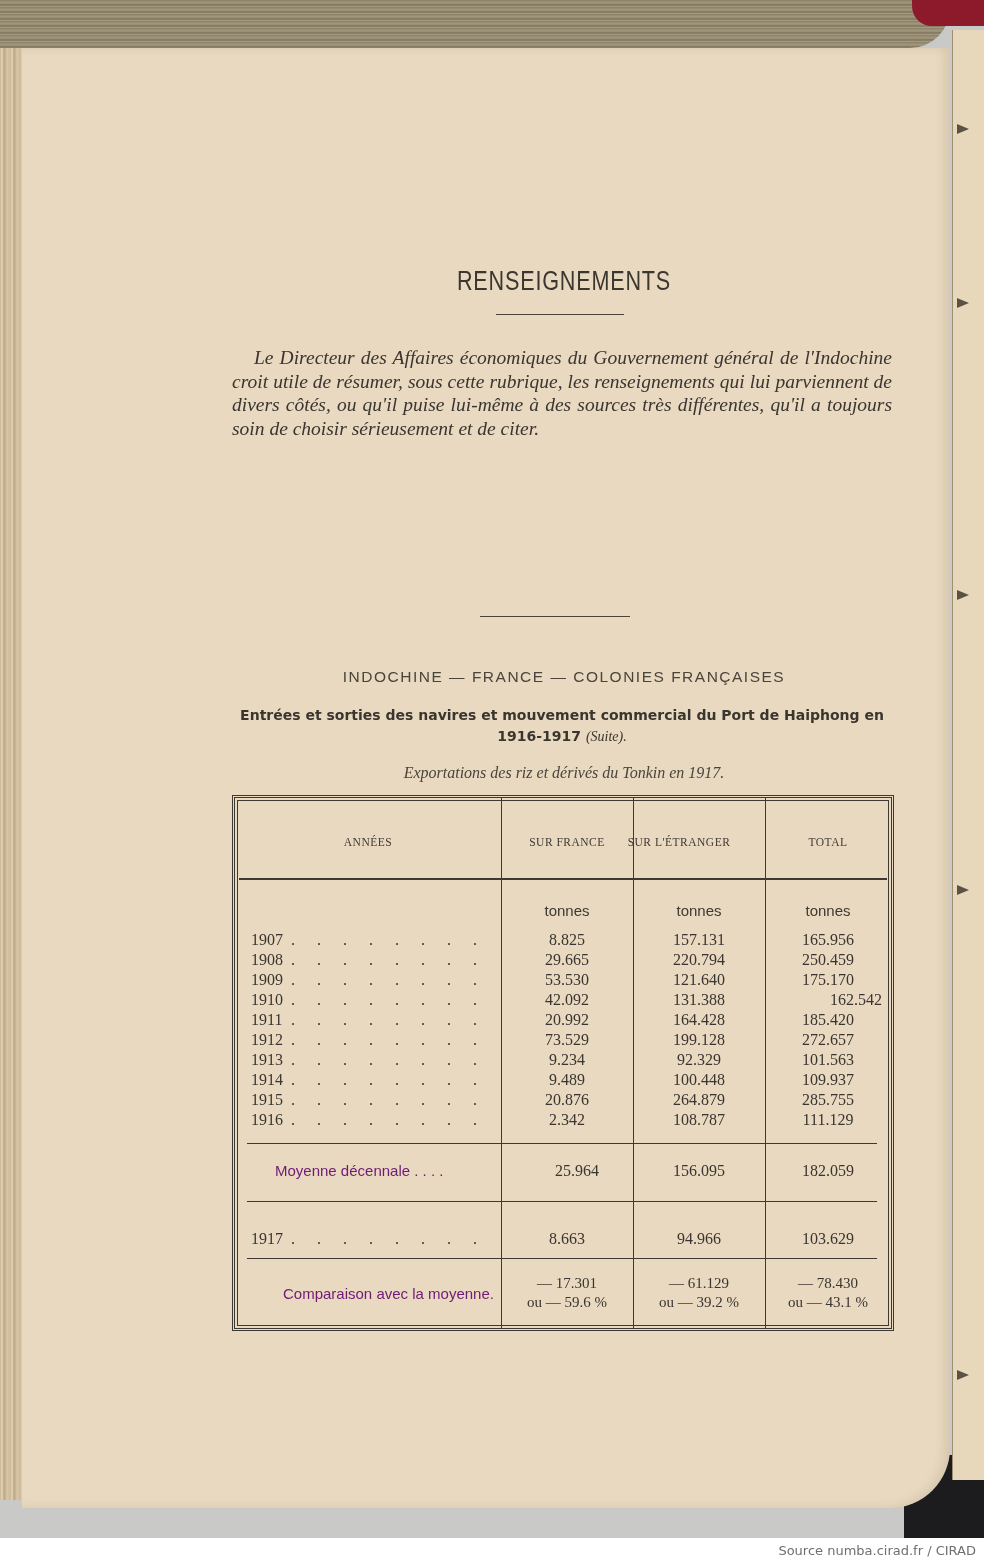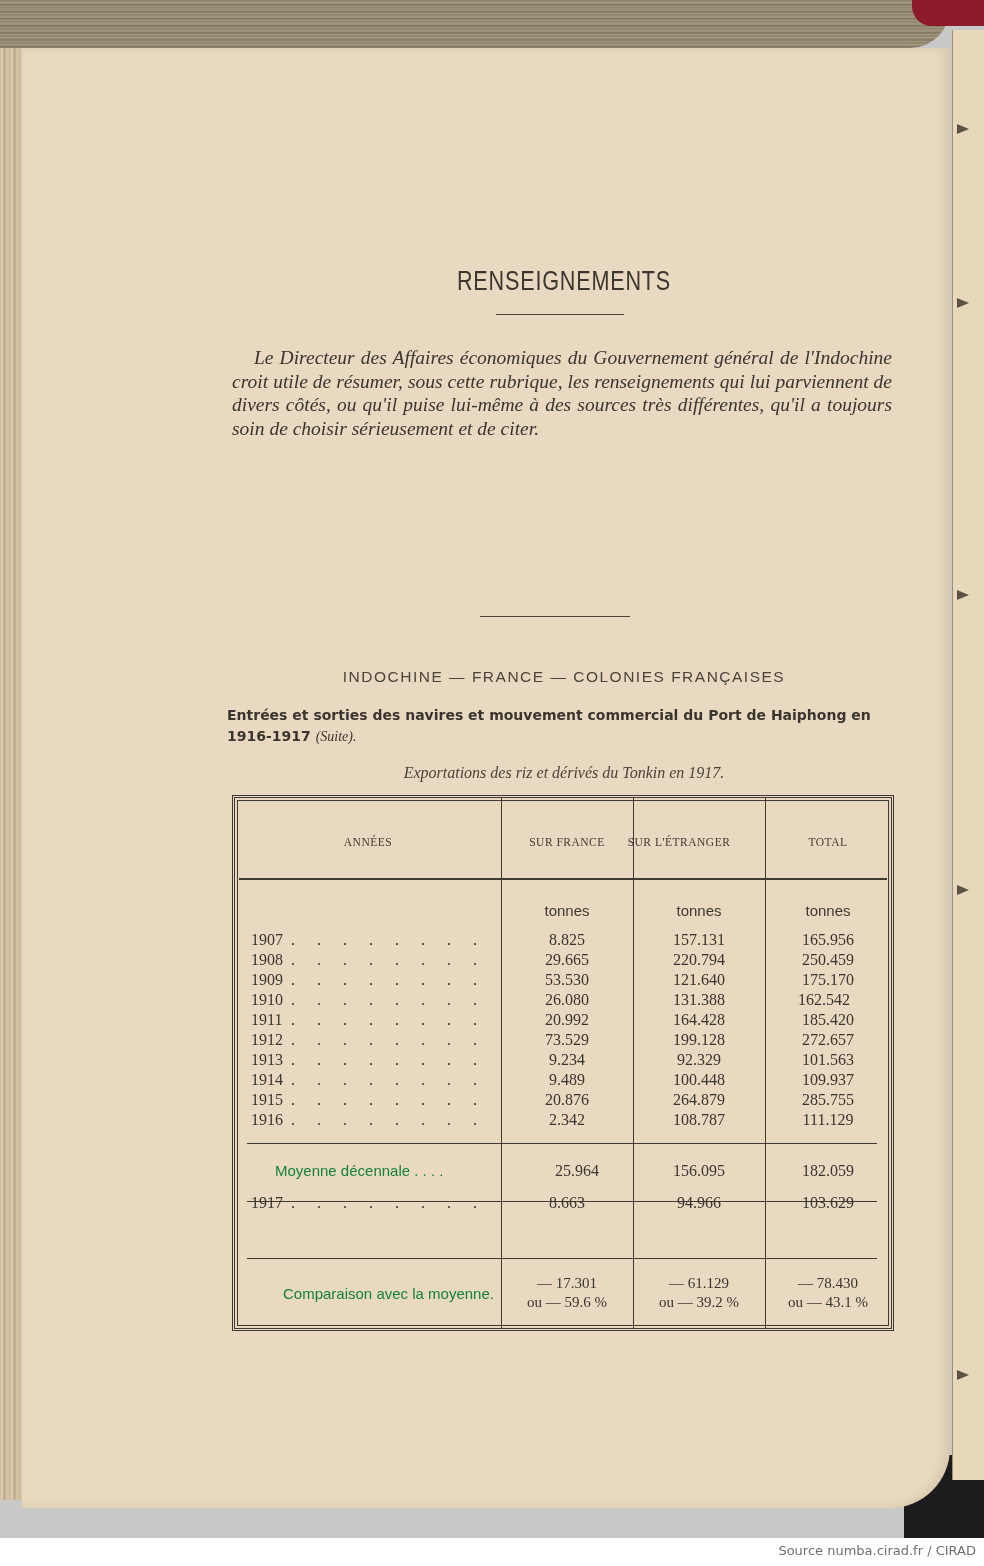--- a/index.html
+++ b/index.html
@@ -60,21 +60,21 @@
     font-style: italic; font-size: 19.5px; line-height: 23.5px; text-align: justify;
     color: #3a3530;
   }
   .intro p { margin: 0; text-indent: 22px; }
   .kicker {
     position: absolute; top: 668px; left: 0; width: 664px; text-align: center;
     font-family: "Liberation Sans", sans-serif; font-size: 15.5px; letter-spacing: 1.5px;
     color: #4a443b;
   }
   .heading {
-    position: absolute; top: 705px; left: -5px; width: 670px; text-align: left;
+    position: absolute; top: 705px; left: -5px; width: 670px; text-align: center;
     font-family: "DejaVu Sans", sans-serif; font-weight: bold; font-size: 14px; line-height: 21px;
     color: #3a352e;
   }
   .heading i { font-family: "Liberation Serif", serif; font-weight: normal; }
   .caption {
     position: absolute; top: 764px; left: 0; width: 664px; text-align: center;
     font-style: italic; font-size: 16px; color: #4a443b;
   }
   .table-box {
     position: absolute; top: 795px; left: 0; width: 656px; height: 530px;
@@ -83,21 +83,21 @@
   .vline { position: absolute; top: 0; bottom: 0; width: 1px; background: #3e3932; }
   .hline { position: absolute; height: 2px; background: #3e3932; }
   .hdr {
     position: absolute; top: 38px; font-size: 11.5px; letter-spacing: 0.5px; text-align: center; color: #3e3932;
   }
   .unit { position: absolute; top: 104px; font-size: 15px; text-align: center; color: #3e3932; font-family: "Liberation Sans Narrow", "Liberation Sans", sans-serif; }
   .row { position: absolute; left: 0; width: 656px; height: 20px; font-size: 16px; color: #3a3530; }
   .row .yr { position: absolute; left: 16px; }
   .row .dots { position: absolute; left: 56px; width: 200px; letter-spacing: 9px; overflow: hidden; white-space: nowrap; }
   .row .c { position: absolute; text-align: center; }
-  .lbl-row { position: absolute; font-size: 15px; color: #15803d; font-family: "Liberation Sans Narrow", "Liberation Sans", sans-serif; }
+  .lbl-row { position: absolute; font-size: 15px; color: #701a75; font-family: "Liberation Sans Narrow", "Liberation Sans", sans-serif; }
   .cmp { position: absolute; font-size: 15px; line-height: 19px; text-align: center; color: #3a3530; }
   .source {
     position: absolute; right: 8px; top: 1543px;
     font-family: "DejaVu Sans", sans-serif; font-size: 13px; color: #6f6f6f;
   }
 </style>
 </head>
 <body>
 
 <div class="scan"></div>
@@ -163,23 +163,23 @@
     <div class="row" style="top:173px">
         <span class="yr">1909</span>
         <span class="dots">. . . . . . . . .</span>
         <span class="c" style="left:266px;width:132px">53.530</span>
         <span class="c" style="left:398px;width:132px">121.640</span>
         <span class="c" style="left:530px;width:126px">175.170</span>
       </div>
     <div class="row" style="top:193px">
         <span class="yr">1910</span>
         <span class="dots">. . . . . . . . .</span>
-        <span class="c" style="left:266px;width:132px">26.080</span>
+        <span class="c" style="left:266px;width:132px">42.092</span>
         <span class="c" style="left:398px;width:132px">131.388</span>
-        <span class="c" style="left:526px;width:126px">162.542</span>
+        <span class="c" style="left:558px;width:126px">162.542</span>
       </div>
     <div class="row" style="top:213px">
         <span class="yr">1911</span>
         <span class="dots">. . . . . . . . .</span>
         <span class="c" style="left:266px;width:132px">20.992</span>
         <span class="c" style="left:398px;width:132px">164.428</span>
         <span class="c" style="left:530px;width:126px">185.420</span>
       </div>
     <div class="row" style="top:233px">
         <span class="yr">1912</span>
@@ -221,21 +221,21 @@
 
     <div class="row" style="top:364px">
       <span class="lbl-row" style="left:40px">Moyenne décennale . . . .</span>
       <span class="c" style="left:276px;width:132px">25.964</span>
       <span class="c" style="left:398px;width:132px">156.095</span>
       <span class="c" style="left:530px;width:126px">182.059</span>
     </div>
 
     <div class="hline" style="top:403px;left:12px;width:630px;height:1px"></div>
 
-    <div class="row" style="top:396px">
+    <div class="row" style="top:432px">
       <span class="yr">1917</span>
       <span class="dots">. . . . . . . . .</span>
       <span class="c" style="left:266px;width:132px">8.663</span>
       <span class="c" style="left:398px;width:132px">94.966</span>
       <span class="c" style="left:530px;width:126px">103.629</span>
     </div>
 
     <div class="hline" style="top:460px;left:12px;width:630px;height:1px"></div>
 
     <span class="lbl-row" style="top:487px;left:48px">Comparaison avec la moyenne.</span>

